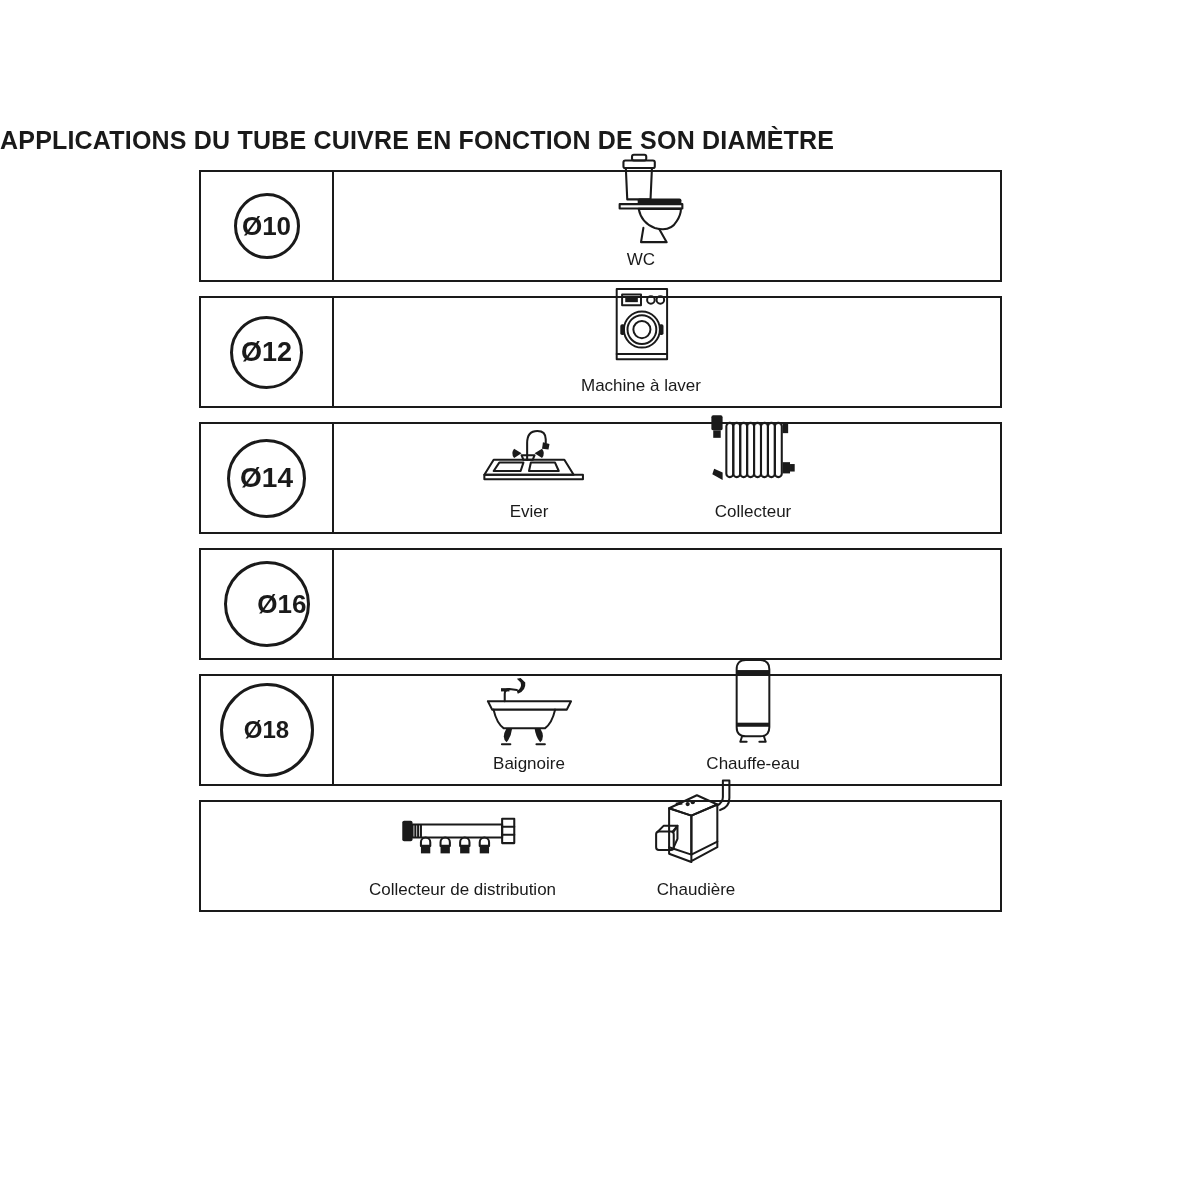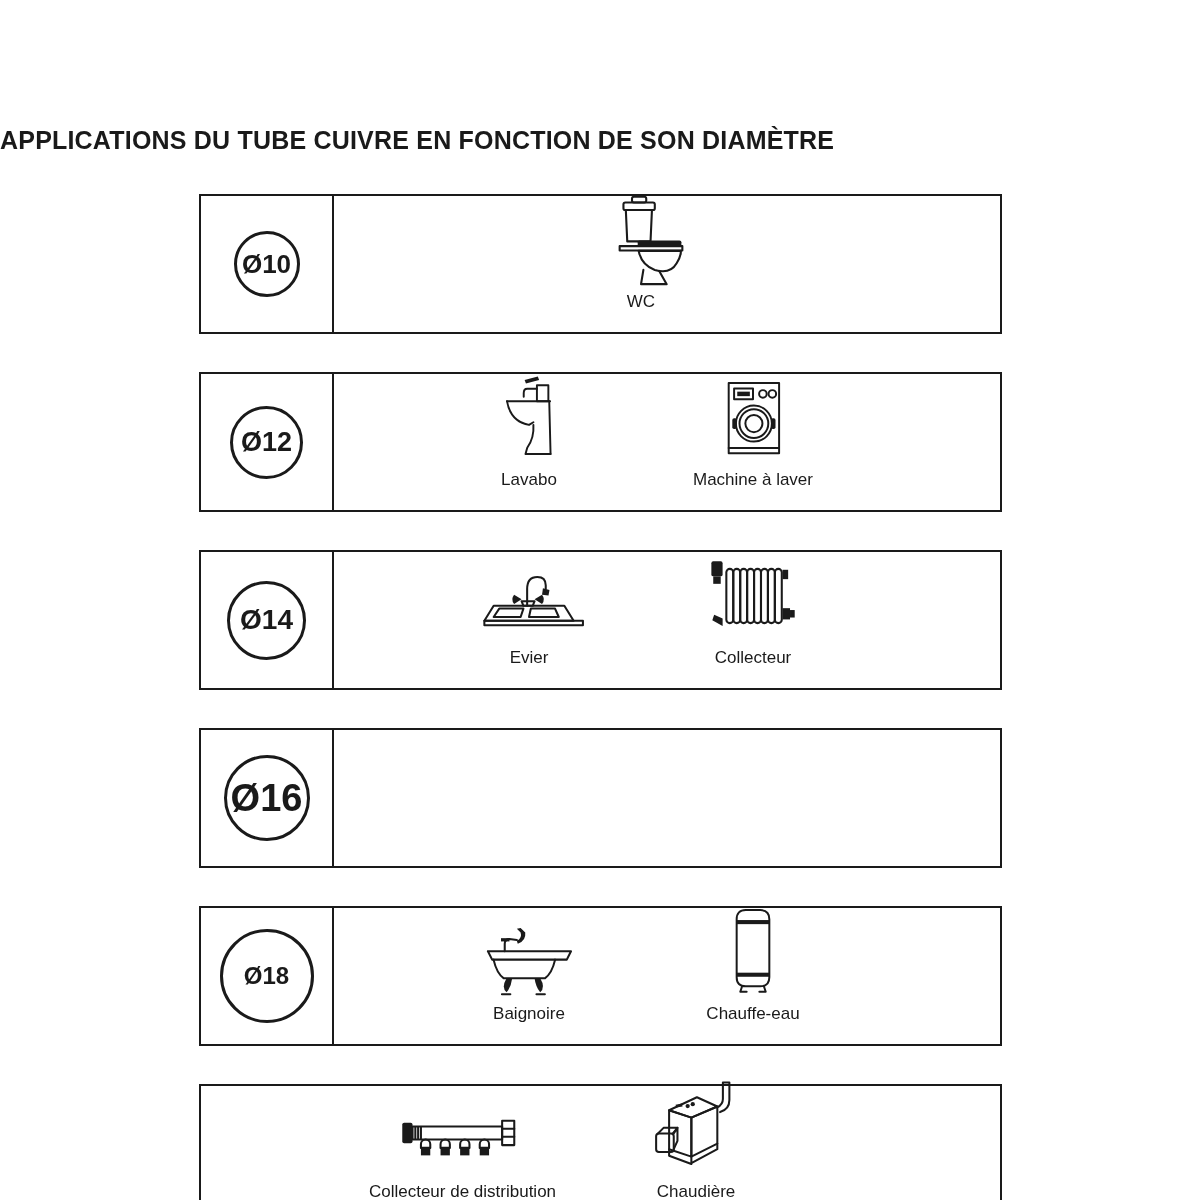--- a/index.html
+++ b/index.html
@@ -5,36 +5,36 @@
   * { margin:0; padding:0; box-sizing:border-box; }
   html,body { width:1200px; height:1200px; background:#ffffff; }
   body { font-family:"Liberation Sans","DejaVu Sans",sans-serif; color:#1a1a1a; position:relative; }
 
   .title { position:absolute; top:126px; left:0; width:1028px; 
            font-size:25px; font-weight:700; letter-spacing:.2px; }
 
   .table { position:absolute; left:199px; top:170px; width:803px;
            display:flex; flex-direction:column; gap:14px; }
 
-  .row { height:140px; border:2px solid #1a1a1a; display:flex; background:#fff;margin-top:24px; }
+  .row { height:112px; border:2px solid #1a1a1a; display:flex; background:#fff; }
 
   .cell-diameter { flex:0 0 133px; border-right:2px solid #1a1a1a;
                    display:flex; align-items:center; justify-content:center; }
 
   .circle { border:3px solid #1a1a1a; border-radius:50%;
             display:flex; align-items:center; justify-content:center; font-weight:700; }
   .r0 .circle { width:66px;  height:66px;  font-size:26px; }
   .r1 .circle { width:73px;  height:73px;  font-size:27px; }
   .r2 .circle { width:79px;  height:79px;  font-size:28px; }
-  .r3 .circle { width:86px;  height:86px;  font-size:38px; }
+  .r3 .circle { width:86px;  height:86px;  font-size:26px;justify-content:flex-end; }
   .r4 .circle { width:94px;  height:94px;  font-size:24px; }
   .r5 .circle { width:110px; height:110px; font-size:36px; }
 
   .cell-apps { flex:1; display:flex; align-items:flex-end; justify-content:center;
-               gap:56px; padding-bottom:20px; padding-right:52px; }
+               gap:56px; padding-bottom:10px; padding-right:52px; }
   .app { display:flex; flex-direction:column; align-items:center; min-width:168px; }
   .app svg { display:block; }
   .app-label { font-size:17px; margin-top:5px; white-space:nowrap; }
 
   .icon path, .icon rect, .icon circle, .icon line, .icon ellipse {
     fill:none; stroke:#1a1a1a; stroke-width:2.2;
     stroke-linecap:round; stroke-linejoin:round; }
   .icon .fill { fill:#1a1a1a; stroke:none; }
   .icon .thick { stroke-width:3; }
 </style>
@@ -67,32 +67,20 @@
     </div>
   </section>
 
   <section class="row r1">
     <div class="cell-diameter">
       <div class="circle">
         <span>Ø12</span>
       </div>
     </div>
     <div class="cell-apps">
-      <div class="app">
-        <svg class="icon" width="88" height="96" viewBox="0 0 100 100">
-          <path class="fill" d="M45 8 l15 -4 1.5 4 -15 4 z"></path>
-          <rect x="59" y="14" width="13" height="18"></rect>
-          <path d="M59 18 h-11 q-4 0 -4 5 v4"></path>
-          <path d="M25 32 h49"></path>
-          <path d="M25 32 q4 23 25 27 l5 -3"></path>
-          <path d="M73 32 l1.5 60"></path>
-          <path d="M55 59 q1 15 -7 26 l-2 7 h28.5"></path>
-        </svg>
-        <span class="app-label">Lavabo</span>
-      </div>
       <div class="app">
         <svg class="icon" width="90" height="90" viewBox="0 0 100 100">
           <rect x="23" y="9" width="56" height="78"></rect>
           <line x1="23" y1="81" x2="79" y2="81"></line>
           <rect x="29" y="15" width="21" height="12"></rect>
           <rect class="fill" x="32.5" y="18.5" width="14" height="5"></rect>
           <circle cx="61" cy="21" r="4.2"></circle>
           <circle cx="71.5" cy="21" r="4.2"></circle>
           <circle cx="51" cy="54" r="20"></circle>
           <circle cx="51" cy="54" r="16"></circle>

